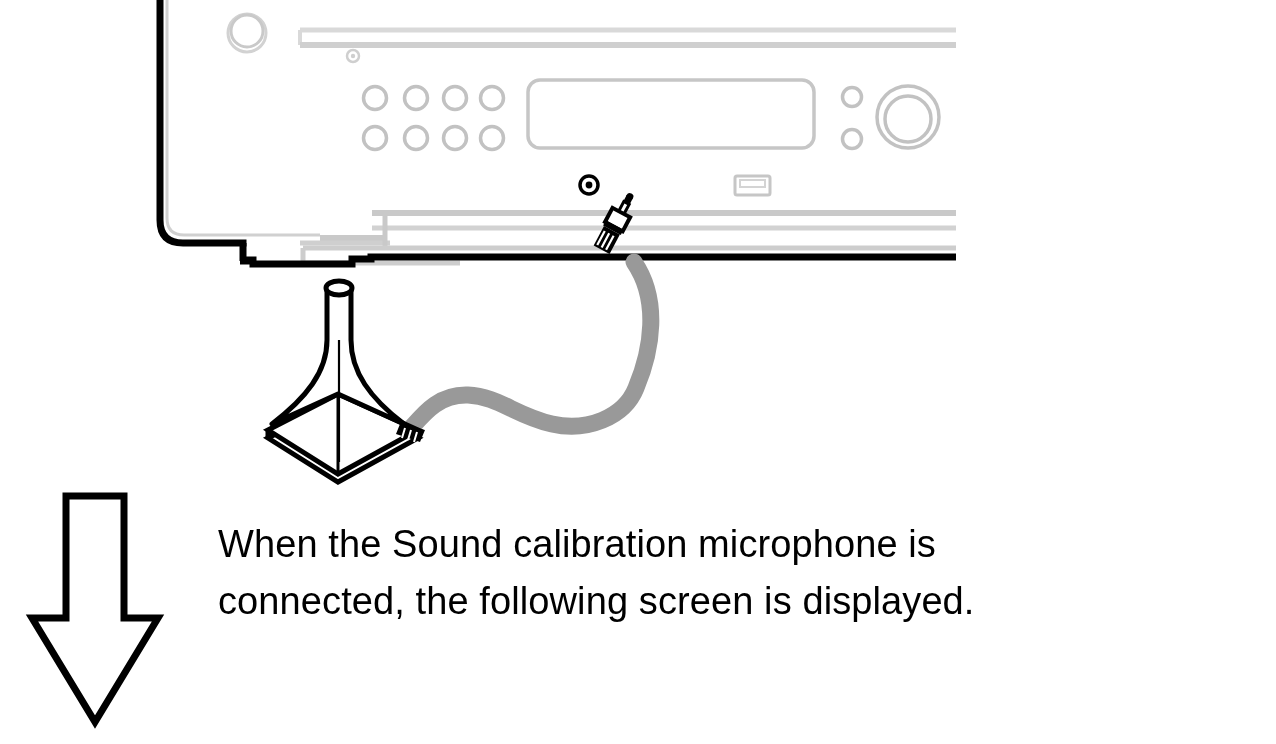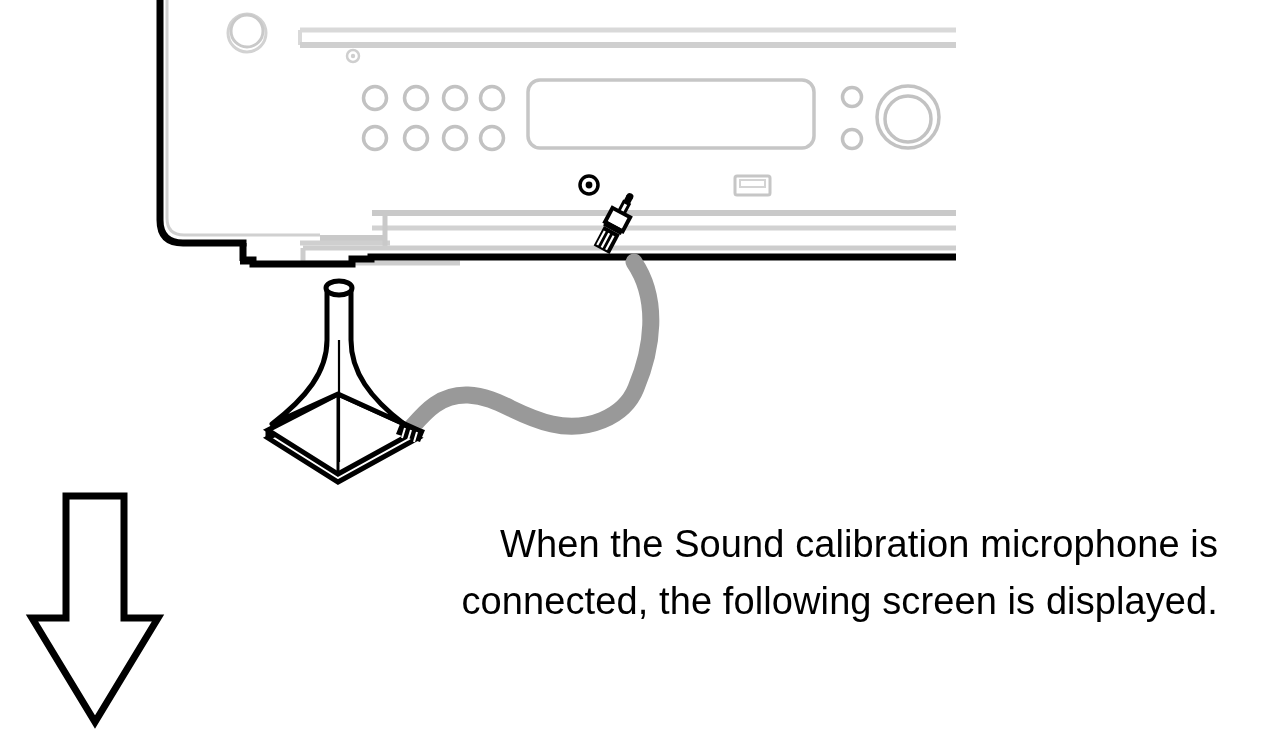--- a/index.html
+++ b/index.html
@@ -32,21 +32,20 @@
     left: 218px;
     top: 516px;
     width: 1000px;
     font-family: "Liberation Sans", sans-serif;
     font-size: 38px;
     line-height: 57px;
     letter-spacing: 0.1px;
     color: #000000;
     white-space: pre-line;
     font-weight: 400;
-    text-align: right;
   }
 </style>
 </head>
 <body>
 
 <div id="page">
 
   <svg id="illustration" viewBox="0 0 1276 744" xmlns="http://www.w3.org/2000/svg">
 
     <g>

